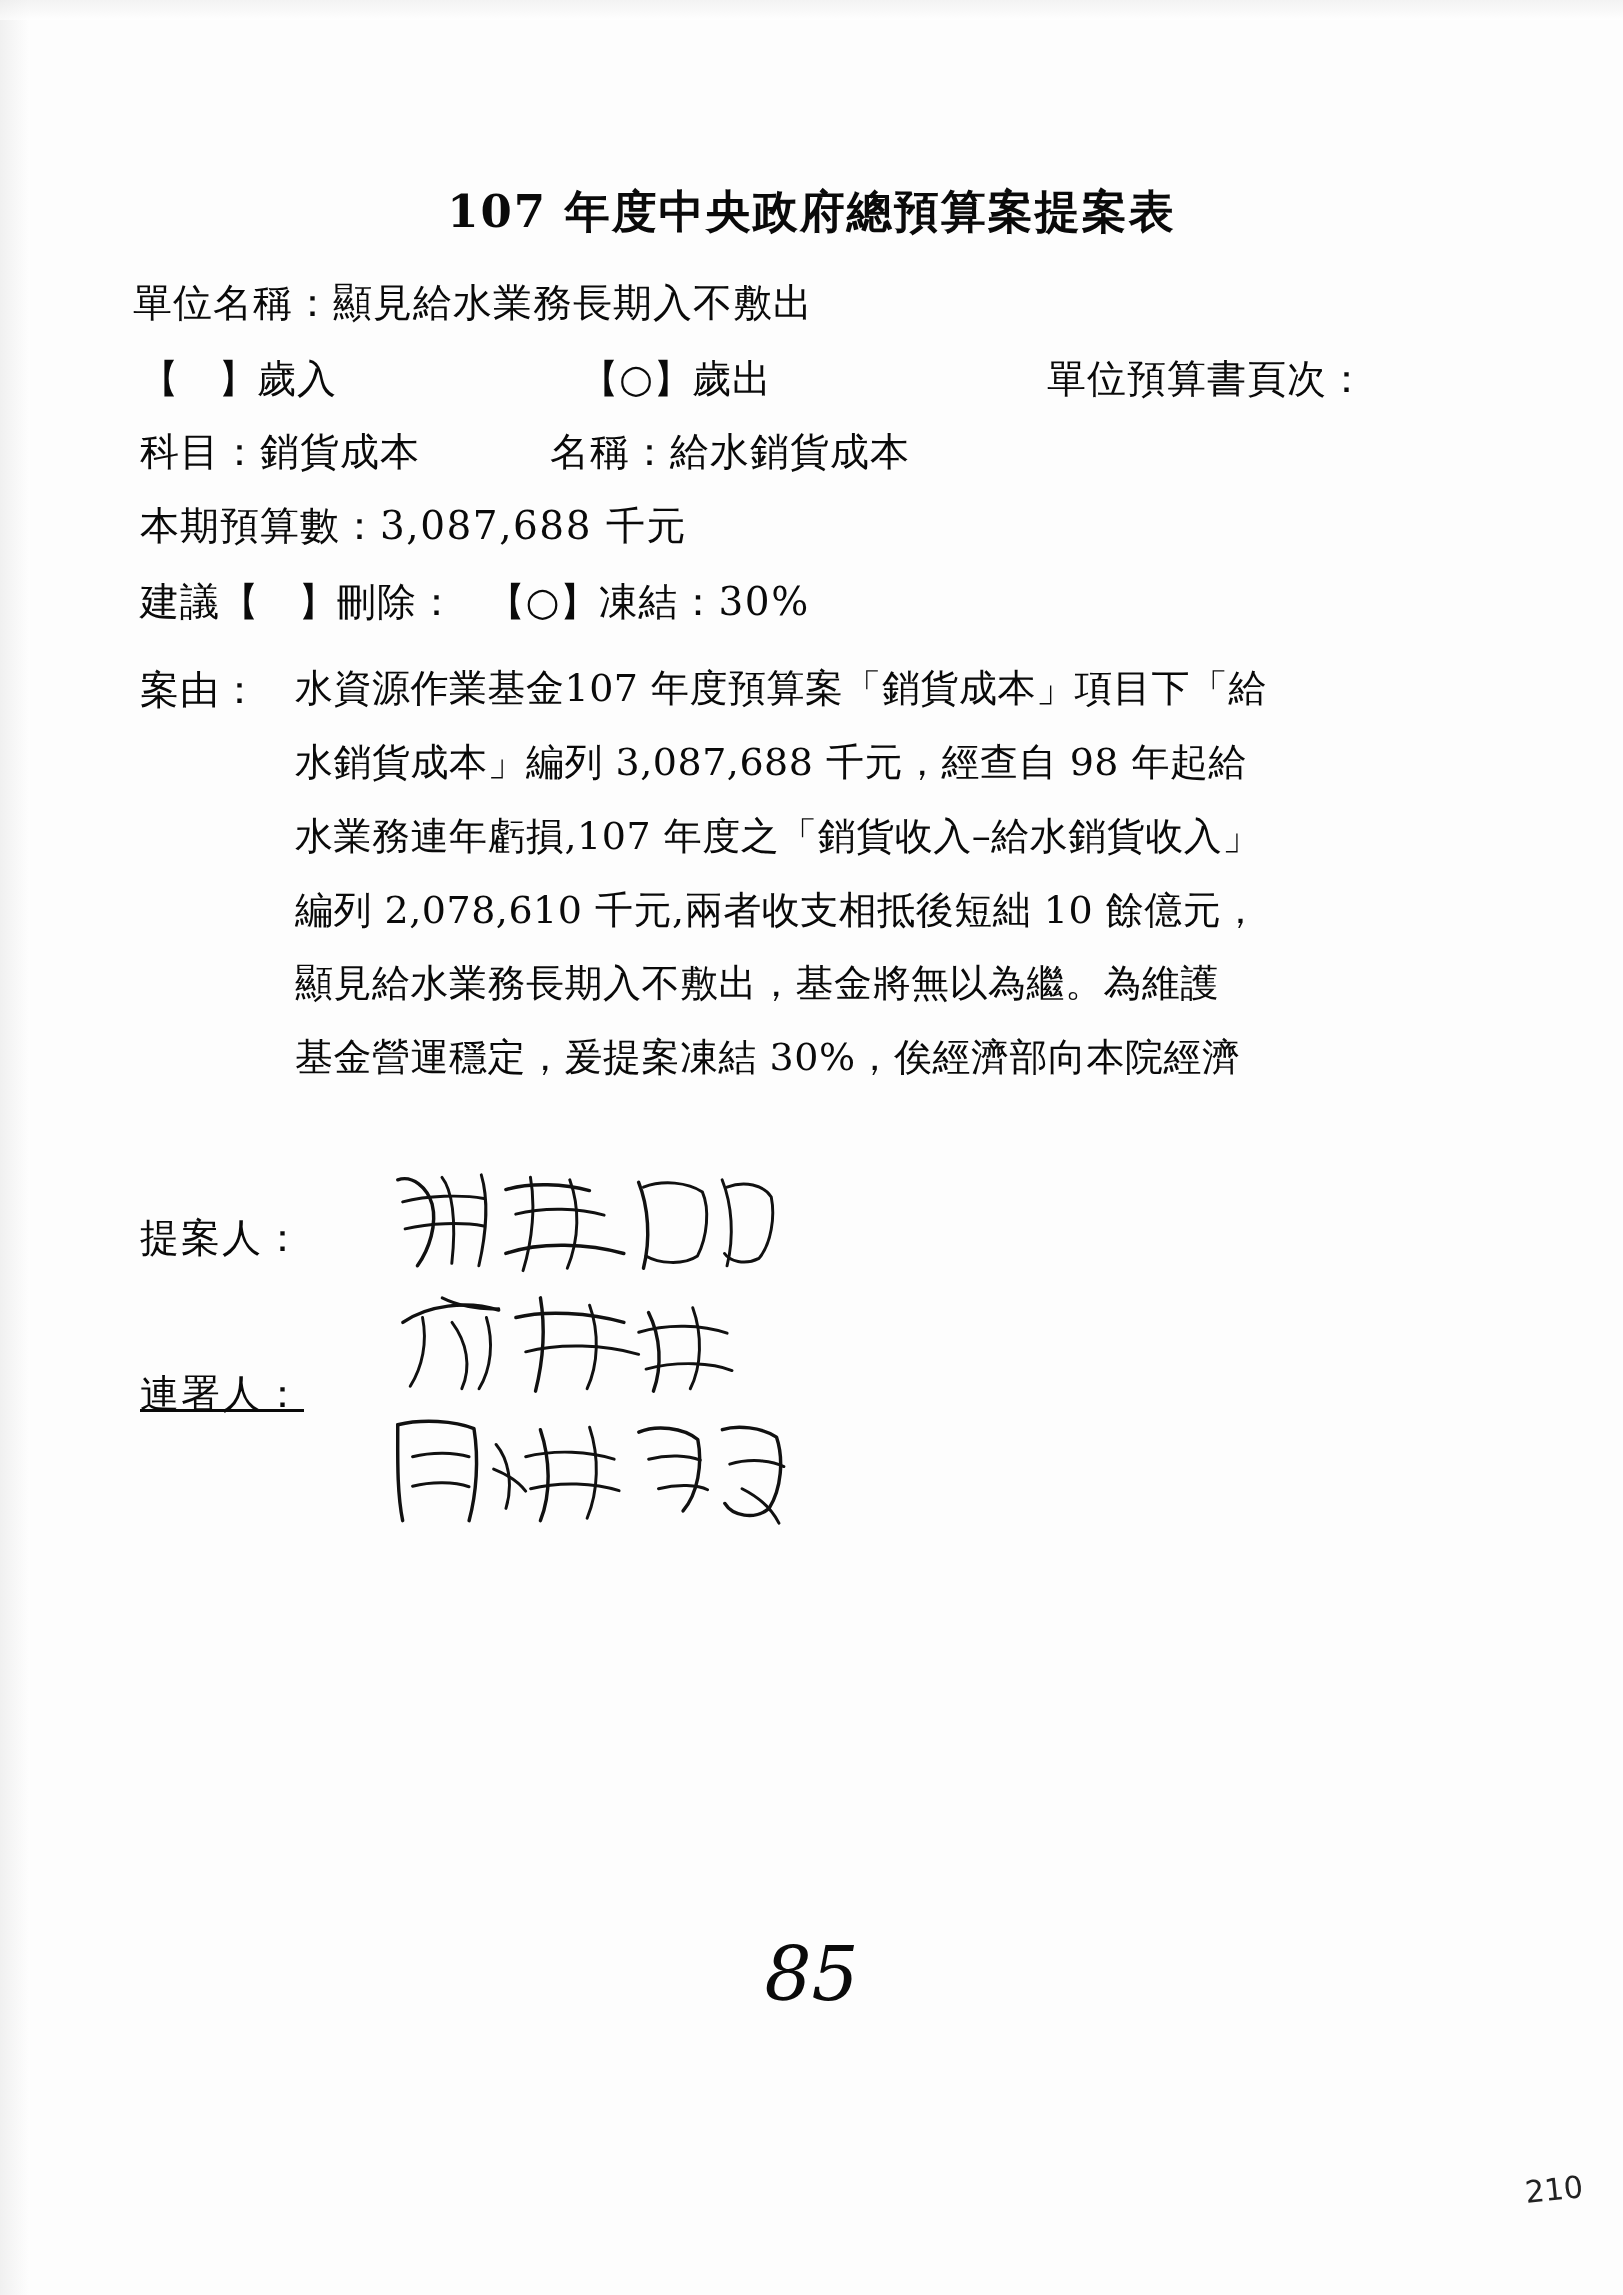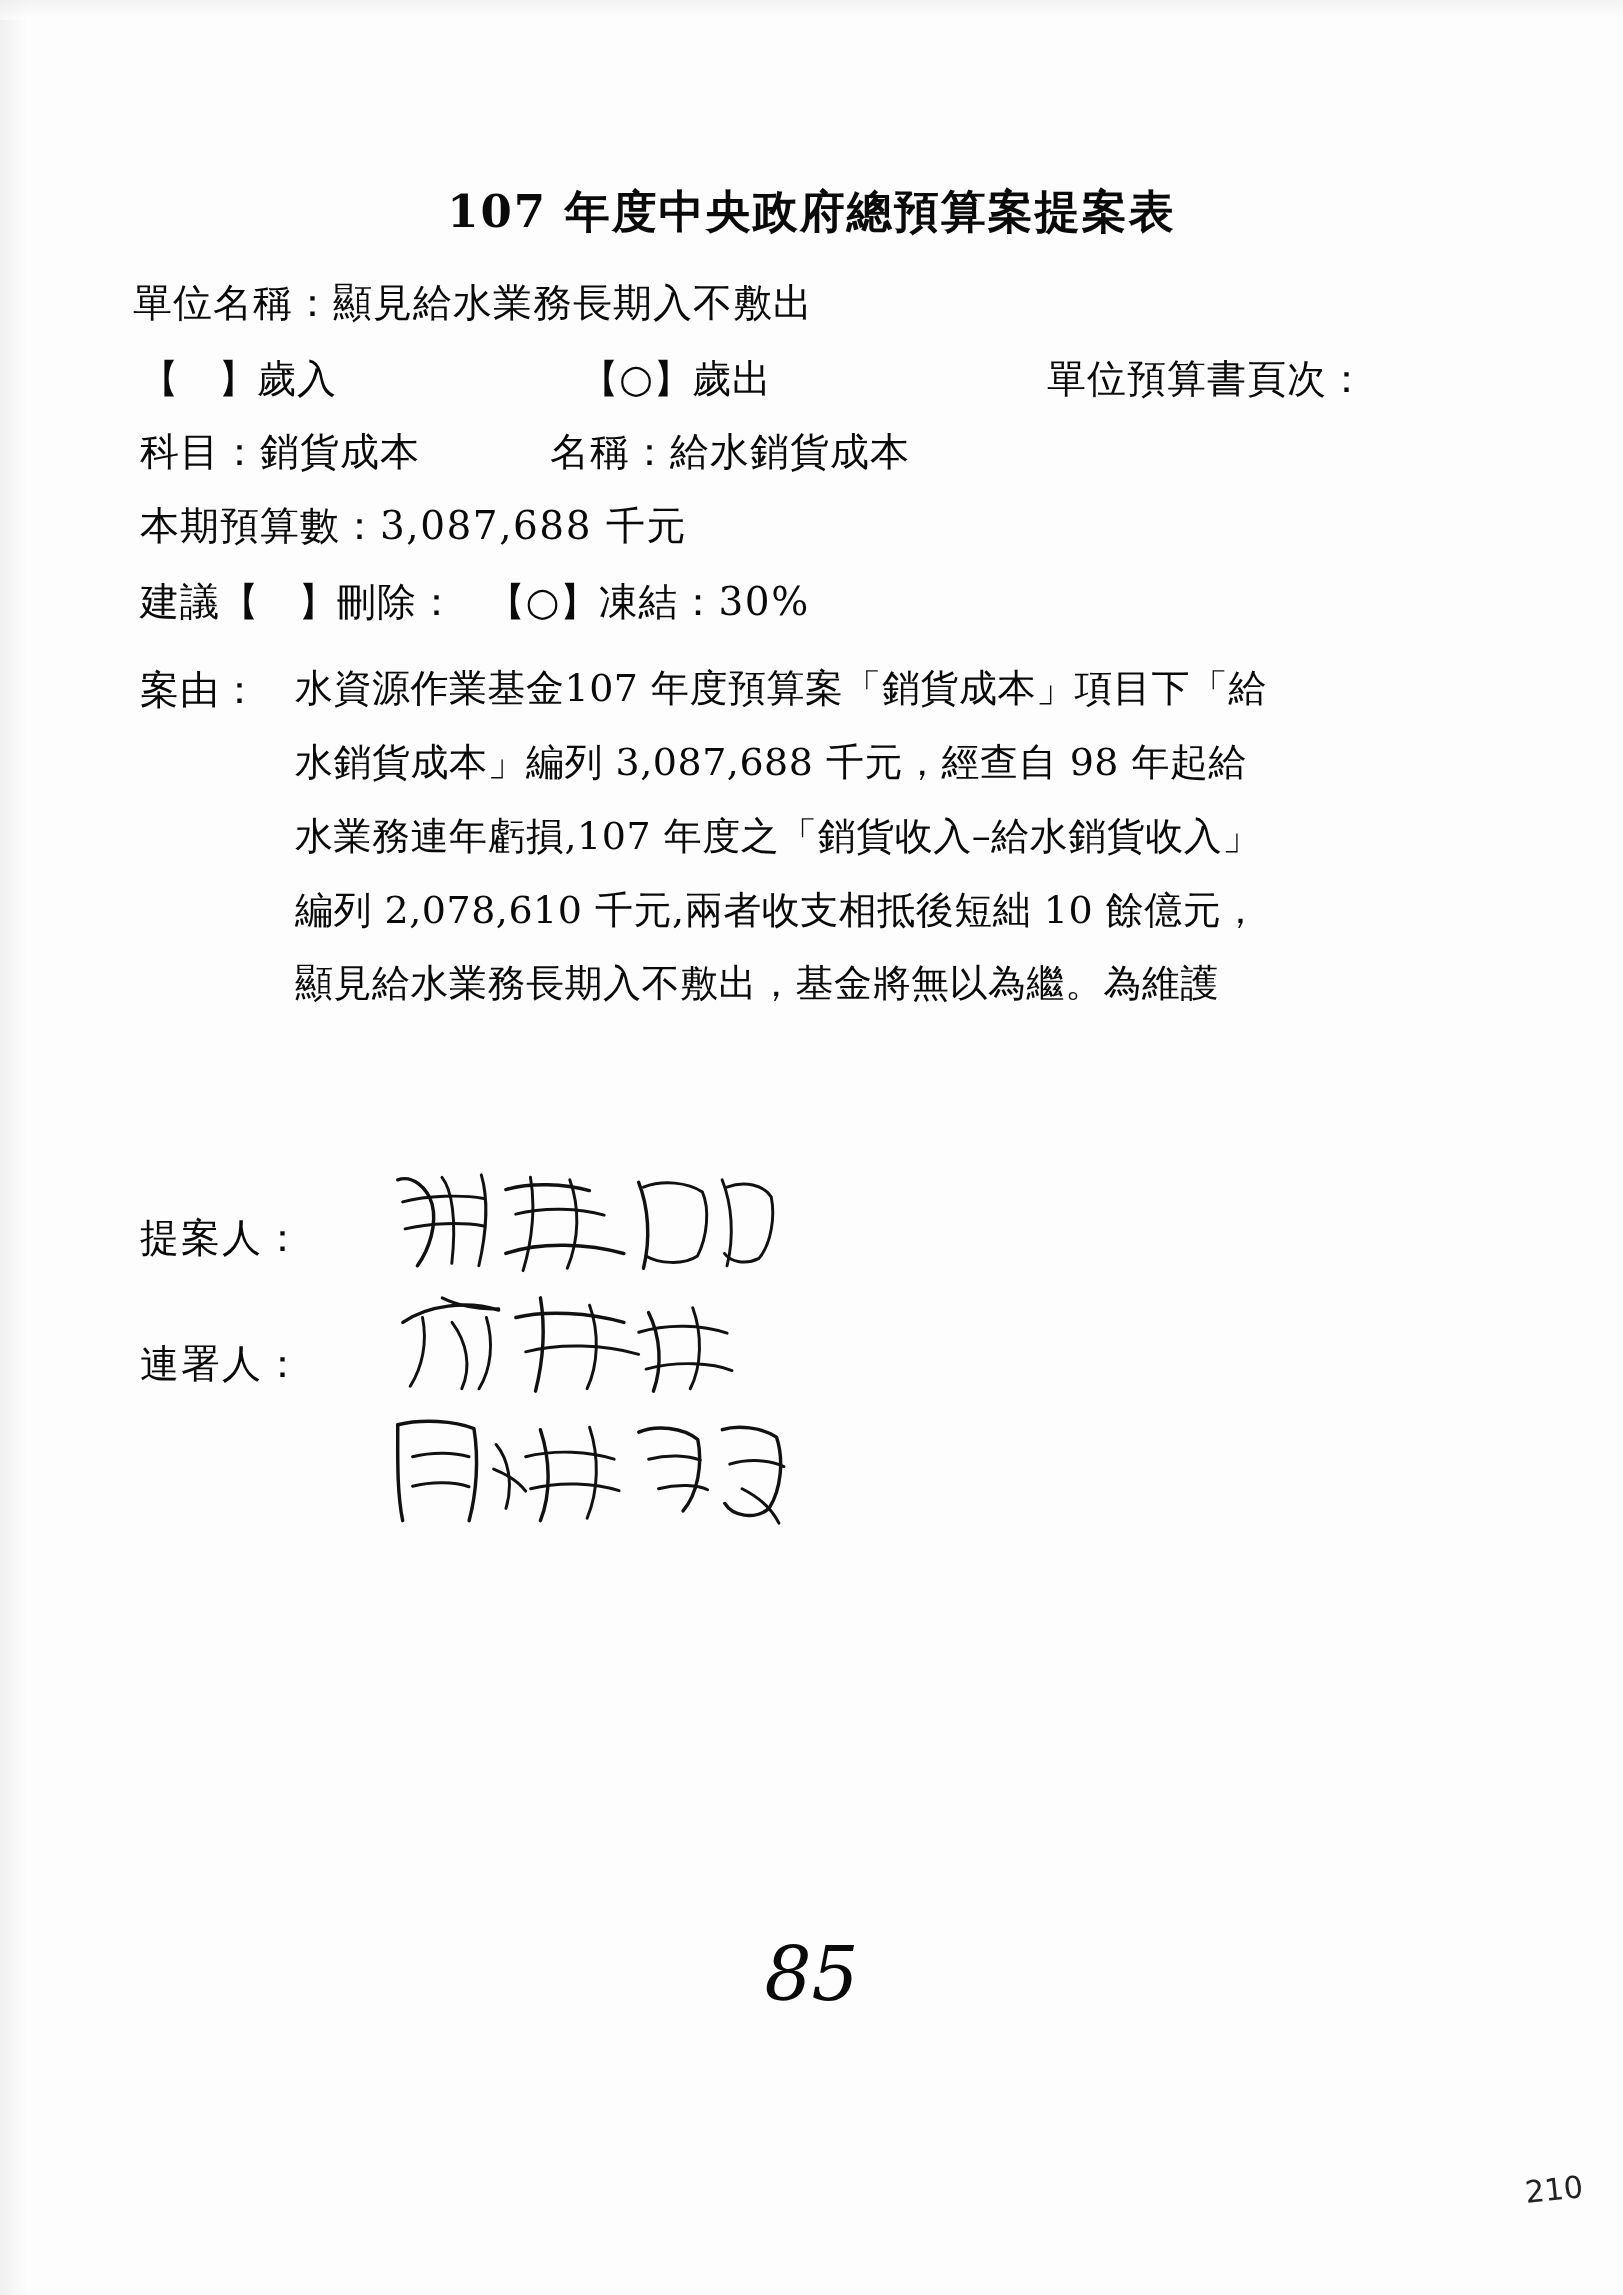--- a/index.html
+++ b/index.html
@@ -152,20 +152,21 @@
       <span>建議</span><span class="brackets">【　】</span><span>刪除：</span><span style="display:inline-block;width:29.5px;"></span><span class="brackets">【○】</span><span>凍結：</span><span class="num">30%</span>
     </div>
 
     <div class="label-col" style="left:140px; top:663px;">案由：</div>
 
     <div class="body-line" style="left:295px; top:663px;">水資源作業基金107 年度預算案「銷貨成本」項目下「給</div>
     <div class="body-line" style="left:295px; top:737px;">水銷貨成本」編列 3,087,688 千元，經查自 98 年起給</div>
     <div class="body-line" style="left:295px; top:811px;">水業務連年虧損,107 年度之「銷貨收入–給水銷貨收入」</div>
     <div class="body-line" style="left:295px; top:885px;">編列 2,078,610 千元,兩者收支相抵後短絀 10 餘億元，</div>
     <div class="body-line" style="left:295px; top:958px;">顯見給水業務長期入不敷出，基金將無以為繼。為維護</div>
+    <div class="body-line" style="left:295px; top:1032px;">基金營運穩定，爰提案凍結 30%，俟經濟部向本院經濟</div>
 
     <div class="sig-label" style="left:140px; top:1211px;">提案人：</div>
     <div class="handwrite" style="left:383px; top:1160px;">
       <span style="position:absolute;left:0;top:0;width:0.5px;height:0.5px;overflow:hidden;opacity:0;">陳超明</span>
       <svg class="ink" width="403" height="128" viewBox="0 0 820 260" aria-hidden="true">
         <path d="M30 40 C60 30, 90 55, 100 90 C110 130, 95 180, 70 215" stroke-width="7"></path>
         <path d="M40 85 C90 72, 160 70, 205 78" stroke-width="6"></path>
         <path d="M45 140 C95 128, 160 126, 205 134" stroke-width="6"></path>
         <path d="M120 35 C140 60, 150 120, 140 210" stroke-width="6"></path>
         <path d="M200 30 C215 80, 210 150, 195 215" stroke-width="6"></path>
@@ -174,21 +175,21 @@
         <path d="M300 35 C310 90, 305 160, 285 225" stroke-width="6"></path>
         <path d="M380 40 C400 95, 400 160, 375 220" stroke-width="6"></path>
         <path d="M250 190 C320 165, 420 170, 490 190" stroke-width="7"></path>
         <path d="M520 45 C540 95, 545 160, 530 220" stroke-width="7"></path>
         <path d="M530 55 C570 40, 620 45, 650 65 C665 100, 660 155, 640 195 C610 215, 560 210, 535 195" stroke-width="6"></path>
         <path d="M690 40 C710 90, 715 155, 700 215" stroke-width="6"></path>
         <path d="M700 55 C735 42, 775 50, 790 75 C798 115, 790 170, 765 200 C735 215, 705 205, 695 190" stroke-width="6"></path>
       </svg>
     </div>
 
-    <div class="sig-label" style="left:140px; top:1337px;">連署人：</div>
+    <div class="sig-label" style="left:140px; top:1367px;text-decoration:underline;">連署人：</div>
 
     <div class="handwrite" style="left:393px; top:1288px;">
       <span style="position:absolute;left:0;top:0;width:0.5px;height:0.5px;overflow:hidden;opacity:0;">高金素梅</span>
       <svg class="ink" width="344" height="113" viewBox="0 0 700 230" aria-hidden="true">
         <path d="M20 70 C70 35, 150 25, 215 45" stroke-width="7"></path>
         <path d="M60 60 C70 110, 60 160, 35 200" stroke-width="6"></path>
         <path d="M120 70 C150 110, 160 160, 140 205" stroke-width="6"></path>
         <path d="M190 60 C205 110, 200 165, 175 205" stroke-width="6"></path>
         <path d="M100 20 C130 35, 175 45, 215 42" stroke-width="6"></path>
         <path d="M250 60 C310 45, 400 50, 470 70" stroke-width="7"></path>

